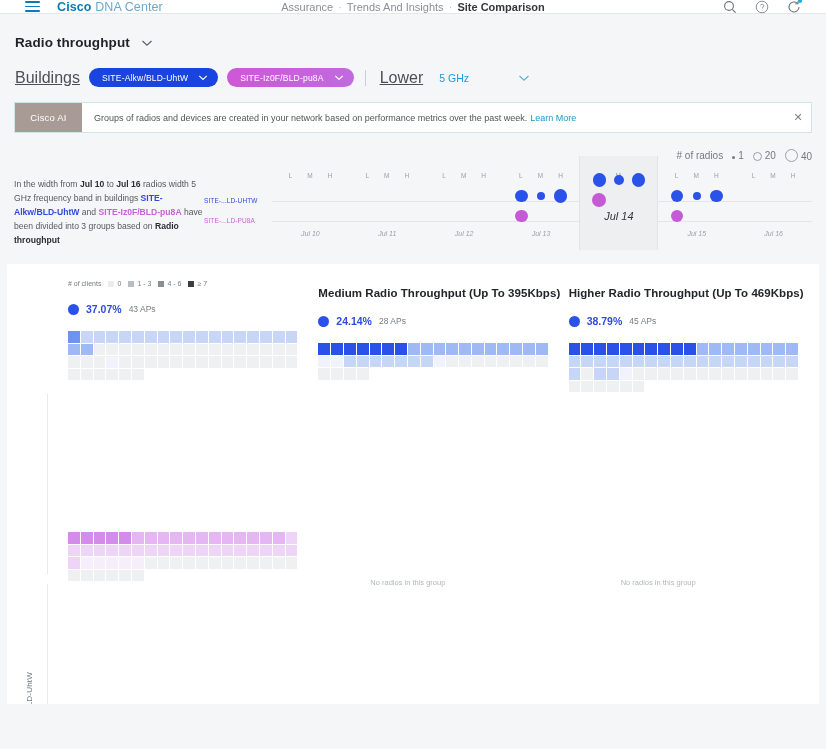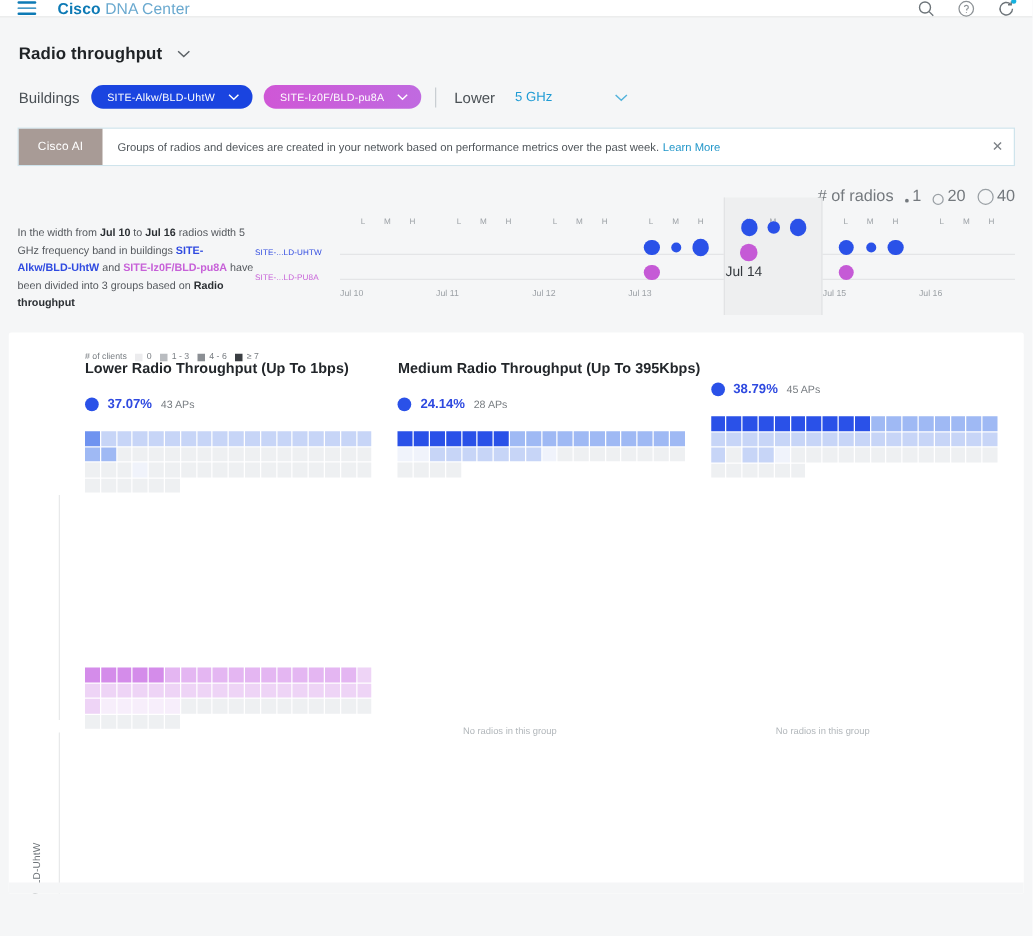--- a/index.html
+++ b/index.html
@@ -14,21 +14,21 @@
     overflow: hidden;
   }
 
   
   .topbar {
     height: 14px;
     background: #ffffff;
     border-bottom: 1px solid #e6e7e8;
     display: flex;
     align-items: center;
-    padding: 0 14px;
+    padding: 0 25px;
     position: relative;
   }
   .hamburger { width: 15px; height: 11px; display: flex; flex-direction: column;
     justify-content: space-between; cursor: pointer; }
   .hamburger span { display: block; height: 1.6px; background: #0d7ab5; border-radius: 1px; }
   .brand { margin-left: 17px; font-size: 12.5px; letter-spacing: .1px; white-space: nowrap; }
   .brand .b1 { color: #0d7ab5; font-weight: bold; }
   .brand .b2 { color: #6aa9cf; font-weight: normal; }
   .breadcrumb {
     position: absolute; left: 50%; transform: translateX(-50%);
@@ -43,21 +43,21 @@
     border-radius: 50%; background: #15b2e0; }
 
   
   .filters { padding: 0 14px; background: #f5f6f7; }
   .pagetitle-row { display: flex; align-items: center; gap: 11px; padding: 21px 0 0 1px; }
   .pagetitle { font-size: 13.5px; font-weight: bold; color: #1f2326; letter-spacing: .1px; }
   .chev { width: 11px; height: 7px; display:inline-block; }
   .chev svg { display:block; }
 
   .controls { display: flex; align-items: center; gap: 9px; padding: 18px 0 0 1px; }
-  .ctl-label { font-size: 12px; color: #4a5055; }
+  .ctl-label { font-size: 16px; color: #4a5055; text-decoration: underline; }
   .pill {
     display: inline-flex; align-items: center; gap: 10px;
     height: 19px; border-radius: 11px; padding: 0 9px 0 13px;
     color: #fff; font-size: 8.5px; letter-spacing: .2px; cursor: pointer;
     white-space: nowrap;
   }
   .pill.blue { background: #1a44e0; }
   .pill.purple { background: linear-gradient(90deg,#cf57d6,#c06ae0); }
   .pill .chev svg path { stroke: #ffffff; }
   .vdiv { width: 1px; height: 16px; background: #c9ced2; margin: 0 5px 0 2px; }
@@ -91,21 +91,21 @@
 
   
   .week {
     margin: 0 14px; padding: 16px 0 0 0; background: #f5f6f7;
   }
   .week-head { display: flex; align-items: flex-start; }
   .week-title {
     font-size: 10.5px; letter-spacing: .9px; color: #3c4247; font-weight: normal;
   }
   .radios-legend { margin-left: auto; display: flex; align-items: center; gap: 9px;
-    font-size: 13px; color: #74797e; }
+    font-size: 10px; color: #74797e; }
   .rl-item { display: flex; align-items: flex-end; gap: 3px; }
   .rl-circ { border: 1px solid #9aa0a5; border-radius: 50%; background: transparent; }
   .rl-dot { width: 3px; height: 3px; border-radius: 50%; background: #74797e; margin-bottom: 2px; }
 
   .week-body { display: flex; margin-top: 10px; position: relative; }
   .week-text {
     width: 190px; font-size: 8.6px; line-height: 1.62; color: #55595e; padding-top: 6px;
   }
   .week-text b { color: #2b2f33; }
   .week-text .s1 { color: #2f4ae0; font-weight: bold; }
@@ -118,22 +118,22 @@
   .tl-lmh span { font-size: 6.5px; color: #9ca1a6; }
   .tl-rowline { position: absolute; left: 0; right: 0; height: 1px; background: #e4e5e7; }
   .tl-dots { position: absolute; top: 0; left: 0; right: 0; display: flex;
     justify-content: space-around; padding: 0 9px; }
   .tl-col { width: 14px; display: flex; flex-direction: column; align-items: center; }
   .dotwrap { height: 20px; display: flex; align-items: center; justify-content: center; }
   .dot { border-radius: 50%; }
   .dot.blue { background: #2a51e8; }
   .dot.purple { background: #c55ad6; }
   .tl-datelabel {
-    position: absolute; top: 58px; width: 100%; 
-    font-size: 7px; color: #9ca1a6;
+    position: absolute; top: 58px; width: 100%; text-align: center;
+    font-size: 7px; color: #9ca1a6; font-style: italic;
   }
   .tl-datelabel.big { font-size: 11px; color: #33383d; top: 54px; }
   .tl-rowlabels { position: absolute; left: 0; top: 0; width: 60px; }
   .tl-rowlabel { position: absolute; font-size: 6.5px; letter-spacing: .1px; }
   .tl-rowlabel.l1 { top: 25px; color: #2f4ae0; }
   .tl-rowlabel.l2 { top: 45px; color: #c761d8; }
 
   
   .panel {
     margin: 14px 7px 0 7px; background: #ffffff; border-radius: 2px;
@@ -177,20 +177,27 @@
 
 <div class="topbar">
   <div class="hamburger">
     <span></span>
       <span></span>
       <span></span>
   </div>
   <div class="brand">
     <span class="b1">Cisco</span>
     <span class="b2">DNA Center</span>
+  </div>
+  <div class="breadcrumb">
+    <span>Assurance</span>
+    <span class="sep">·</span>
+    <span>Trends And Insights</span>
+    <span class="sep">·</span>
+    <span class="cur">Site Comparison</span>
   </div>
   <div class="topicons">
     <div class="tic">
       <svg viewBox="0 0 14 14" width="14" height="14" fill="none" stroke="#6d7479" stroke-width="1.1">
         <circle cx="6" cy="6" r="4.4"></circle>
           <line x1="9.3" y1="9.3" x2="12.6" y2="12.6"></line>
       </svg>
     </div>
     <div class="tic">
       <svg viewBox="0 0 14 14" width="14" height="14" fill="none" stroke="#8d9296" stroke-width="1">
@@ -494,21 +501,20 @@
       <span>≥ 7</span>
     </span>
   </div>
 
   <div class="axis-div" style="top:130px;height:180px;"></div>
   <div class="axis-div" style="top:320px;height:180px;"></div>
   <div class="axis-label a1">SITE-Alkw/BLD-UhtW</div>
 
   <div class="rowsection">
     <div class="card">
-      <div class="card-title">Lower Radio Throughput (Up To 1bps)</div>
       <div class="card-pct-row">
         <span class="bigdot blue"></span>
         <span class="pctval blue">37.07%</span>
         <span class="apcount">43 APs</span>
       </div>
       <div class="heat" id="heat-blue-lower">
           <div class="cell" style="background: rgb(111, 147, 240);"></div>
           <div class="cell" style="background: rgb(199, 213, 247);"></div>
           <div class="cell" style="background: rgb(199, 213, 247);"></div>
           <div class="cell" style="background: rgb(199, 213, 247);"></div>
@@ -616,20 +622,21 @@
           <div class="cell" style="background: rgb(238, 240, 242);"></div>
           <div class="cell" style="background: rgb(238, 240, 242);"></div>
           <div class="cell" style="background: rgb(238, 240, 242);"></div>
           <div class="cell" style="background: rgb(238, 240, 242);"></div>
           <div class="cell" style="background: rgb(238, 240, 242);"></div>
           <div class="cell" style="background: rgb(238, 240, 242);"></div>
         </div>
     </div>
 
     <div class="card">
+      <div class="card-title">Higher Radio Throughput (Up To 469Kbps)</div>
       <div class="card-pct-row">
         <span class="bigdot blue"></span>
         <span class="pctval blue">38.79%</span>
         <span class="apcount">45 APs</span>
       </div>
       <div class="heat" id="heat-blue-higher">
           <div class="cell" style="background: rgb(42, 81, 232);"></div>
           <div class="cell" style="background: rgb(42, 81, 232);"></div>
           <div class="cell" style="background: rgb(42, 81, 232);"></div>
           <div class="cell" style="background: rgb(42, 81, 232);"></div>

